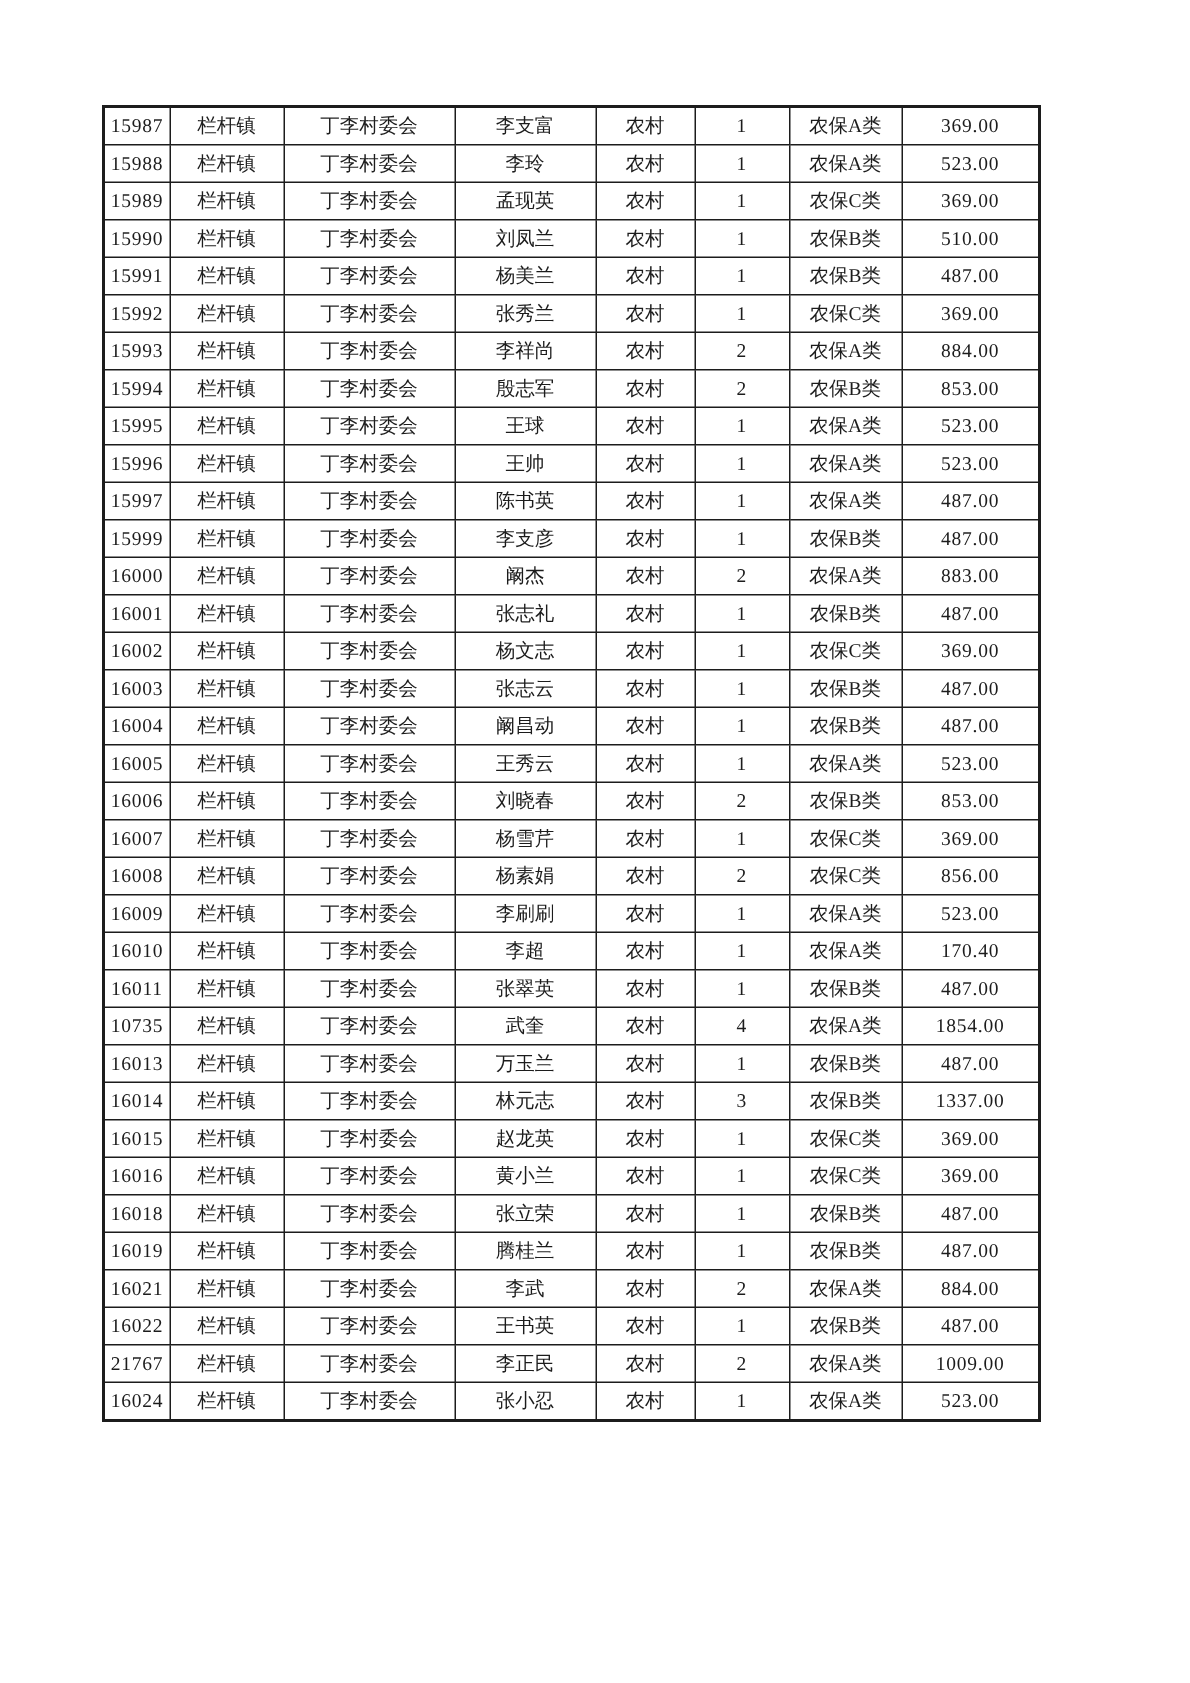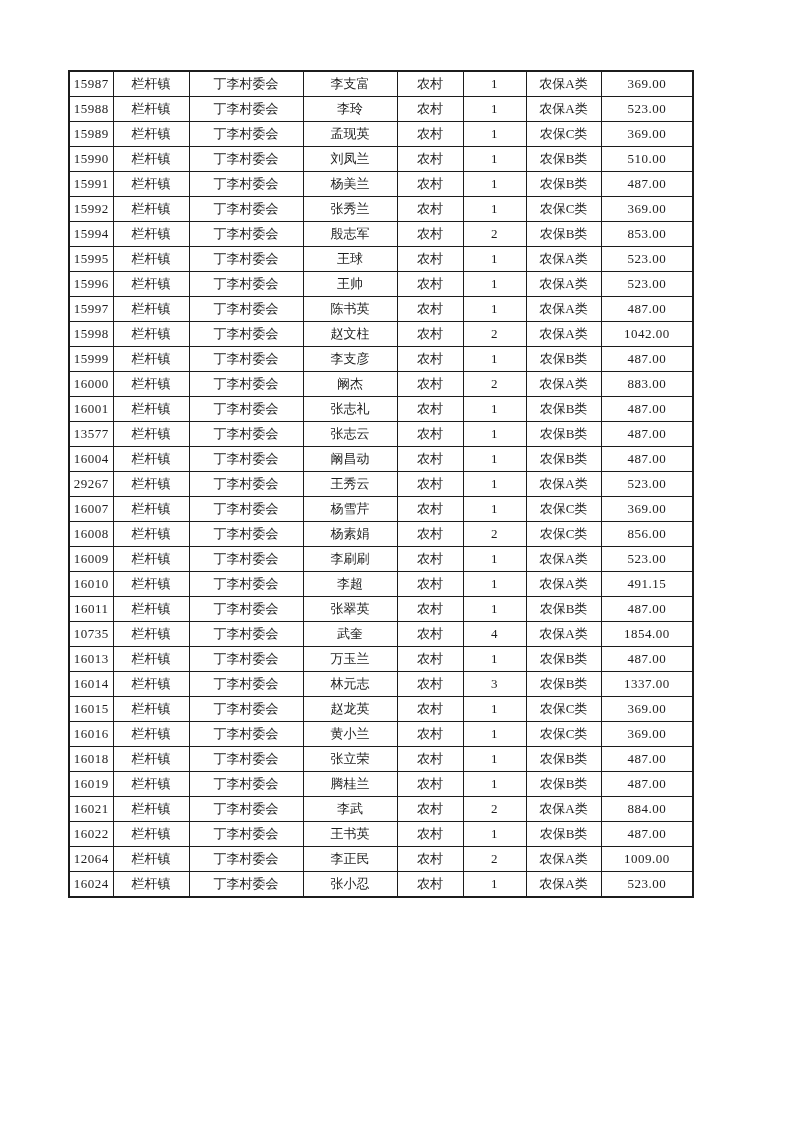--- a/index.html
+++ b/index.html
@@ -117,20 +117,30 @@
           <td class="num">15992</td>
           <td>栏杆镇</td>
           <td>丁李村委会</td>
           <td>张秀兰</td>
           <td>农村</td>
           <td class="num">1</td>
           <td>农保C类</td>
           <td class="num">369.00</td>
         </tr>
         <tr>
+          <td class="num">15993</td>
+          <td>栏杆镇</td>
+          <td>丁李村委会</td>
+          <td>李祥尚</td>
+          <td>农村</td>
+          <td class="num">2</td>
+          <td>农保A类</td>
+          <td class="num">884.00</td>
+        </tr>
+        <tr>
           <td class="num">15994</td>
           <td>栏杆镇</td>
           <td>丁李村委会</td>
           <td>殷志军</td>
           <td>农村</td>
           <td class="num">2</td>
           <td>农保B类</td>
           <td class="num">853.00</td>
         </tr>
         <tr>
@@ -157,30 +167,20 @@
           <td class="num">15997</td>
           <td>栏杆镇</td>
           <td>丁李村委会</td>
           <td>陈书英</td>
           <td>农村</td>
           <td class="num">1</td>
           <td>农保A类</td>
           <td class="num">487.00</td>
         </tr>
         <tr>
-          <td class="num">15998</td>
-          <td>栏杆镇</td>
-          <td>丁李村委会</td>
-          <td>赵文柱</td>
-          <td>农村</td>
-          <td class="num">2</td>
-          <td>农保A类</td>
-          <td class="num">1042.00</td>
-        </tr>
-        <tr>
           <td class="num">15999</td>
           <td>栏杆镇</td>
           <td>丁李村委会</td>
           <td>李支彦</td>
           <td>农村</td>
           <td class="num">1</td>
           <td>农保B类</td>
           <td class="num">487.00</td>
         </tr>
         <tr>
@@ -197,50 +197,70 @@
           <td class="num">16001</td>
           <td>栏杆镇</td>
           <td>丁李村委会</td>
           <td>张志礼</td>
           <td>农村</td>
           <td class="num">1</td>
           <td>农保B类</td>
           <td class="num">487.00</td>
         </tr>
         <tr>
-          <td class="num">13577</td>
+          <td class="num">16002</td>
+          <td>栏杆镇</td>
+          <td>丁李村委会</td>
+          <td>杨文志</td>
+          <td>农村</td>
+          <td class="num">1</td>
+          <td>农保C类</td>
+          <td class="num">369.00</td>
+        </tr>
+        <tr>
+          <td class="num">16003</td>
           <td>栏杆镇</td>
           <td>丁李村委会</td>
           <td>张志云</td>
           <td>农村</td>
           <td class="num">1</td>
           <td>农保B类</td>
           <td class="num">487.00</td>
         </tr>
         <tr>
           <td class="num">16004</td>
           <td>栏杆镇</td>
           <td>丁李村委会</td>
           <td>阚昌动</td>
           <td>农村</td>
           <td class="num">1</td>
           <td>农保B类</td>
           <td class="num">487.00</td>
         </tr>
         <tr>
-          <td class="num">29267</td>
+          <td class="num">16005</td>
           <td>栏杆镇</td>
           <td>丁李村委会</td>
           <td>王秀云</td>
           <td>农村</td>
           <td class="num">1</td>
           <td>农保A类</td>
           <td class="num">523.00</td>
         </tr>
         <tr>
+          <td class="num">16006</td>
+          <td>栏杆镇</td>
+          <td>丁李村委会</td>
+          <td>刘晓春</td>
+          <td>农村</td>
+          <td class="num">2</td>
+          <td>农保B类</td>
+          <td class="num">853.00</td>
+        </tr>
+        <tr>
           <td class="num">16007</td>
           <td>栏杆镇</td>
           <td>丁李村委会</td>
           <td>杨雪芹</td>
           <td>农村</td>
           <td class="num">1</td>
           <td>农保C类</td>
           <td class="num">369.00</td>
         </tr>
         <tr>
@@ -264,21 +284,21 @@
           <td class="num">523.00</td>
         </tr>
         <tr>
           <td class="num">16010</td>
           <td>栏杆镇</td>
           <td>丁李村委会</td>
           <td>李超</td>
           <td>农村</td>
           <td class="num">1</td>
           <td>农保A类</td>
-          <td class="num">491.15</td>
+          <td class="num">170.40</td>
         </tr>
         <tr>
           <td class="num">16011</td>
           <td>栏杆镇</td>
           <td>丁李村委会</td>
           <td>张翠英</td>
           <td>农村</td>
           <td class="num">1</td>
           <td>农保B类</td>
           <td class="num">487.00</td>
@@ -367,21 +387,21 @@
           <td class="num">16022</td>
           <td>栏杆镇</td>
           <td>丁李村委会</td>
           <td>王书英</td>
           <td>农村</td>
           <td class="num">1</td>
           <td>农保B类</td>
           <td class="num">487.00</td>
         </tr>
         <tr>
-          <td class="num">12064</td>
+          <td class="num">21767</td>
           <td>栏杆镇</td>
           <td>丁李村委会</td>
           <td>李正民</td>
           <td>农村</td>
           <td class="num">2</td>
           <td>农保A类</td>
           <td class="num">1009.00</td>
         </tr>
         <tr>
           <td class="num">16024</td>

